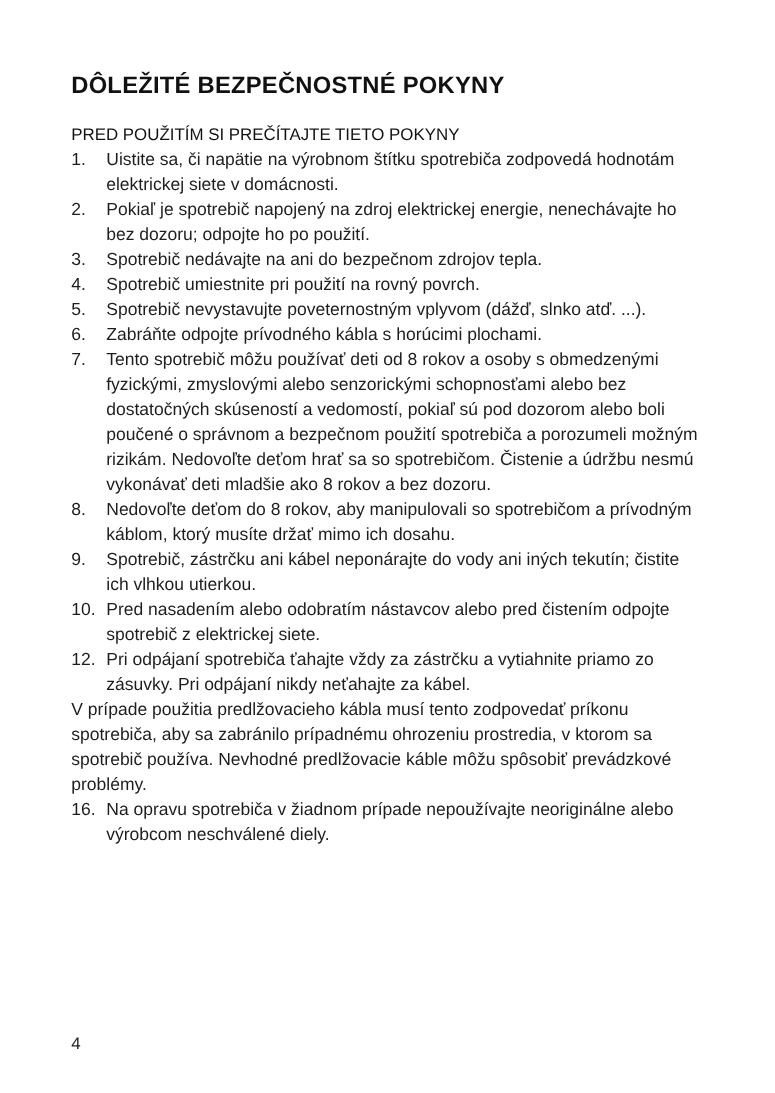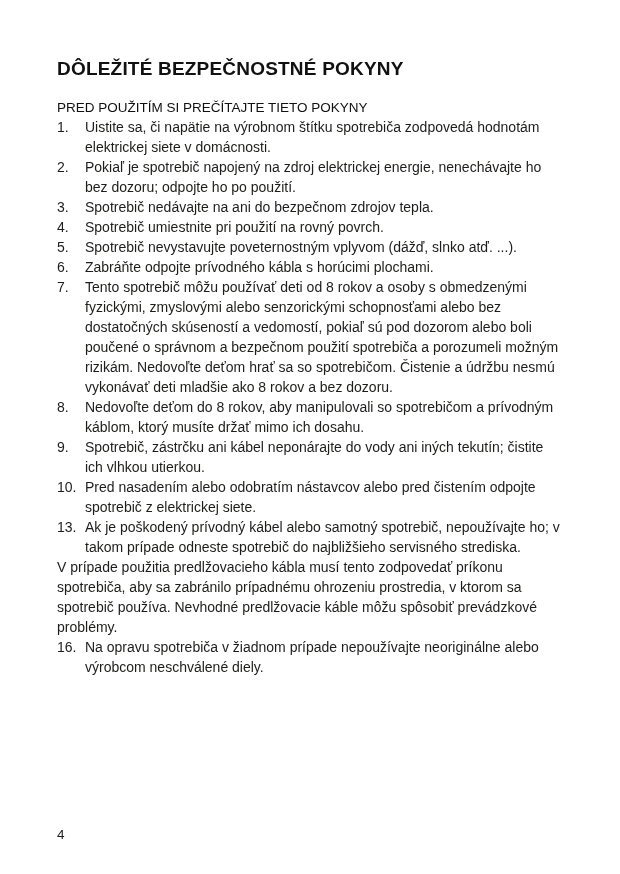--- a/index.html
+++ b/index.html
@@ -99,22 +99,22 @@
       </div>
       <div class="item">
         <span class="num">9.</span>
         <span class="txt">Spotrebič, zástrčku ani kábel neponárajte do vody ani iných tekutín; čistite ich vlhkou utierkou.</span>
       </div>
       <div class="item">
         <span class="num">10.</span>
         <span class="txt">Pred nasadením alebo odobratím nástavcov alebo pred čistením odpojte spotrebič z elektrickej siete.</span>
       </div>
       <div class="item">
-        <span class="num">13.</span>
-        <span class="txt">Ak je poškodený prívodný kábel alebo samotný spotrebič, nepoužívajte ho; v takom prípade odneste spotrebič do najbližšieho servisného strediska.</span>
+        <span class="num">12.</span>
+        <span class="txt">Pri odpájaní spotrebiča ťahajte vždy za zástrčku a vytiahnite priamo zo zásuvky. Pri odpájaní nikdy neťahajte za kábel.</span>
       </div>
       <div class="item">
         <span class="txt">V prípade použitia predlžovacieho kábla musí tento zodpovedať príkonu spotrebiča, aby sa zabránilo prípadnému ohrozeniu prostredia, v ktorom sa spotrebič používa. Nevhodné predlžovacie káble môžu spôsobiť prevádzkové problémy.</span>
       </div>
       <div class="item">
         <span class="num">16.</span>
         <span class="txt">Na opravu spotrebiča v žiadnom prípade nepoužívajte neoriginálne alebo výrobcom neschválené diely.</span>
       </div>
     </div>
   <div class="page-number">4</div>

